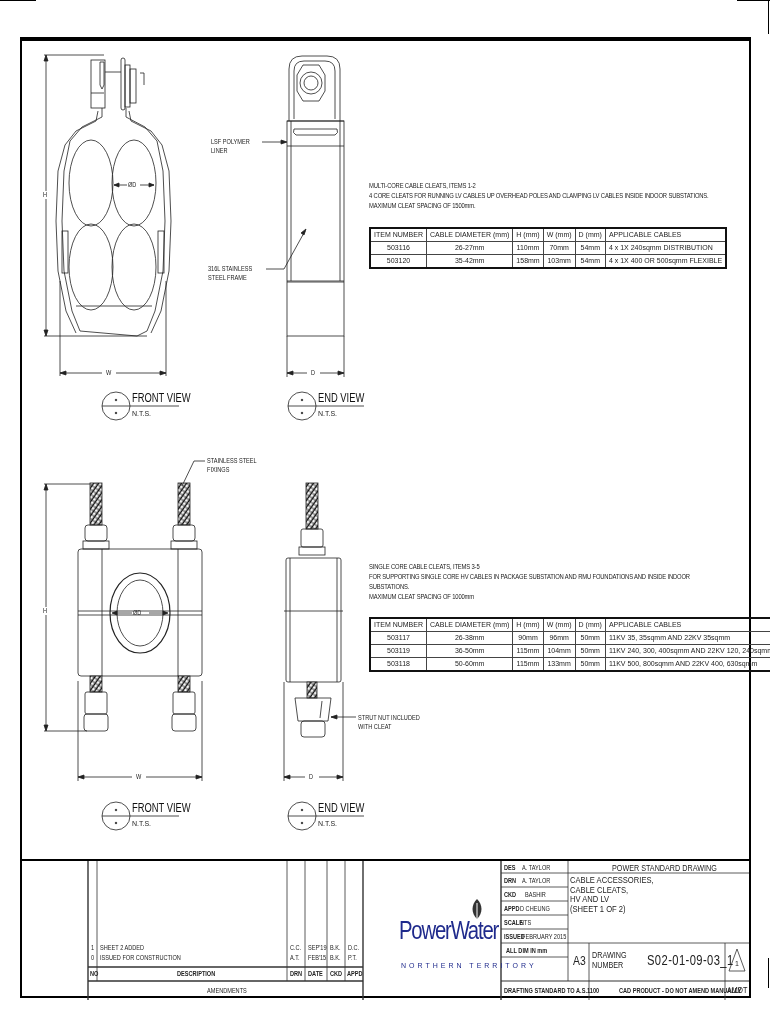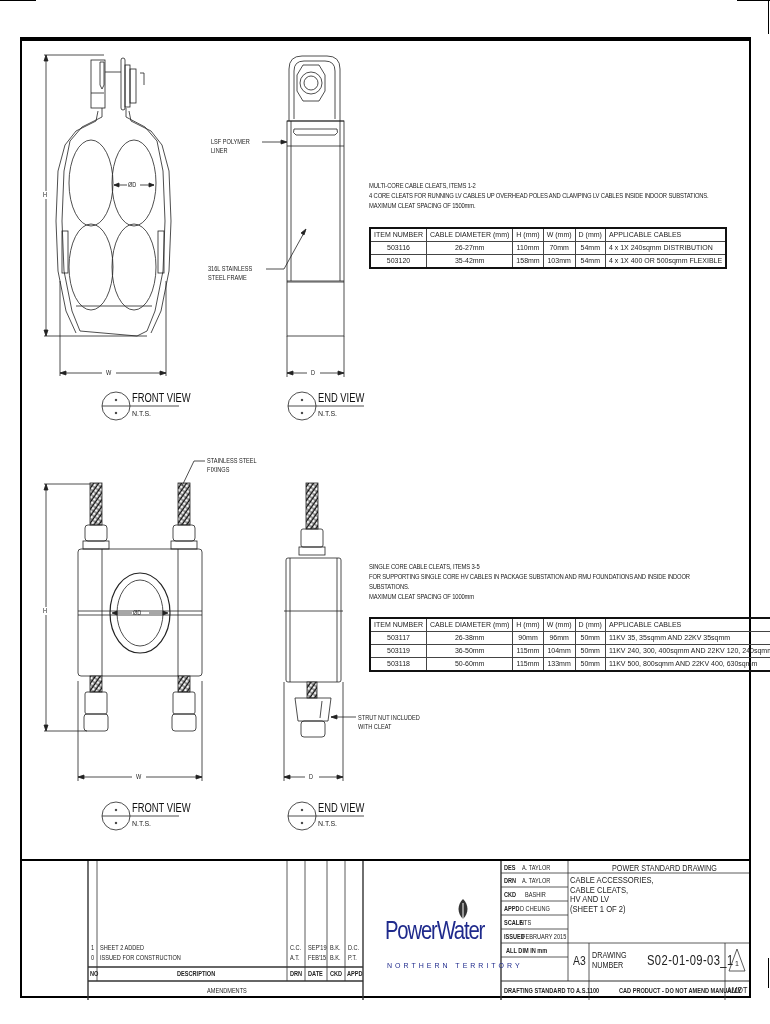--- a/index.html
+++ b/index.html
@@ -356,21 +356,21 @@
     <span class="tbtext label" style="left:326px;top:93px;">P.T.</span>
 
     <span class="tbtext label tb-bold" style="left:68px;top:109px;">NO</span>
     <span class="tbtext label tb-bold" style="left:155px;top:109px;">DESCRIPTION</span>
     <span class="tbtext label tb-bold" style="left:268px;top:109px;">DRN</span>
     <span class="tbtext label tb-bold" style="left:286px;top:109px;">DATE</span>
     <span class="tbtext label tb-bold" style="left:308px;top:109px;">CKD</span>
     <span class="tbtext label tb-bold" style="left:325px;top:109px;">APPD</span>
     <span class="tbtext label" style="left:185px;top:126px;">AMENDMENTS</span>
 
-    <div style="position:absolute;left:341px;top:0;width:130px;height:139px;">
+    <div style="position:absolute;left:355px;top:0;width:130px;height:139px;">
       <svg width="14" height="22" viewBox="0 0 14 22" style="position:absolute;left:93px;top:38px;">
         <path d="M7 0 C13 6 13 14 7 20 C1 14 1 6 7 0 Z" fill="#333"></path>
         <line x1="7" y1="4" x2="7" y2="22" stroke="#fff" stroke-width="1"></line>
       </svg>
       <div style="position:absolute;left:22px;top:55px;font-size:26px;line-height:28px;color:#1f2a8c;letter-spacing:-1.5px;transform:scaleX(0.78);transform-origin:left top;white-space:nowrap;">PowerWater</div>
       <div style="position:absolute;left:24px;top:101px;font-size:7px;letter-spacing:3px;color:#1f2a8c;white-space:nowrap;">NORTHERN TERRITORY</div>
     </div>
 
     <span class="tbtext label tb-bold" style="left:482px;top:3px;">DES</span>
     <span class="tbtext label" style="left:500px;top:3px;">A. TAYLOR</span>

